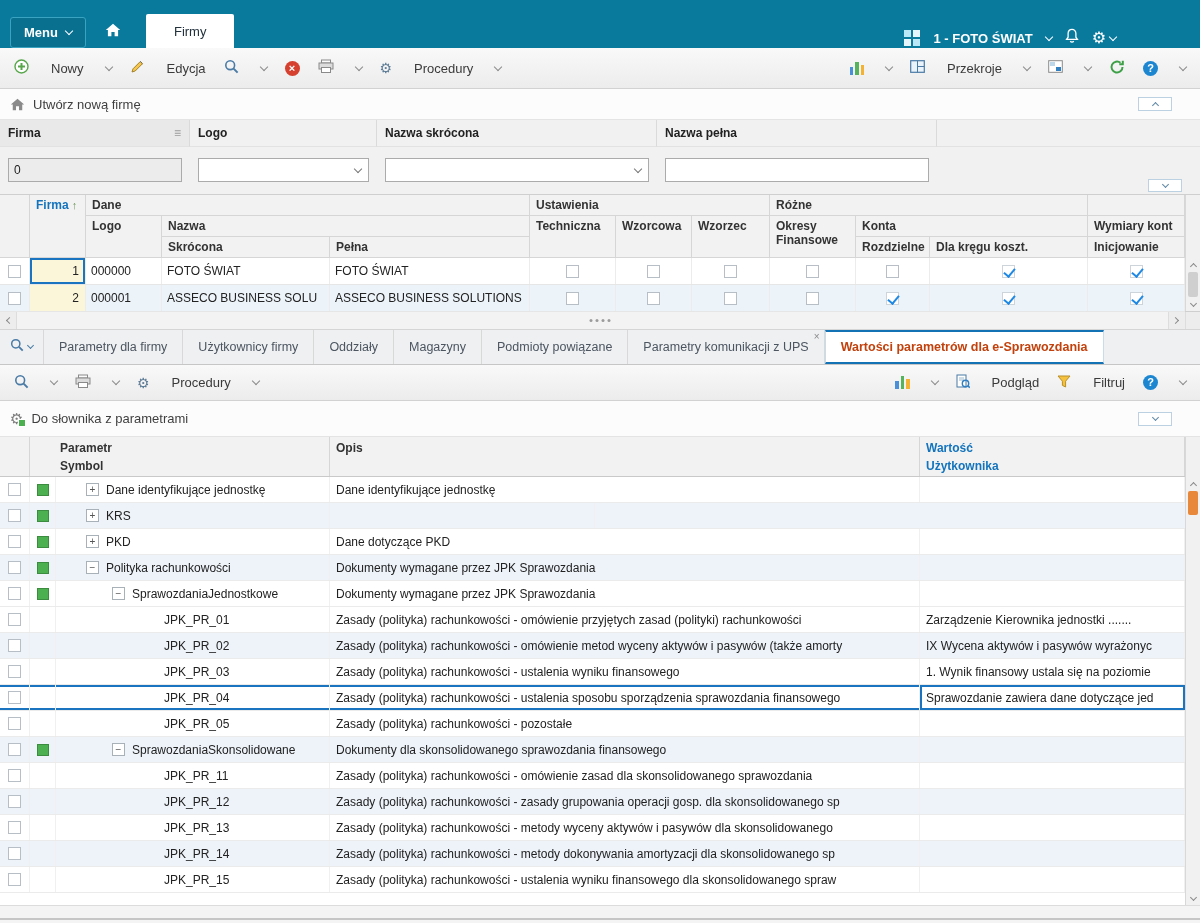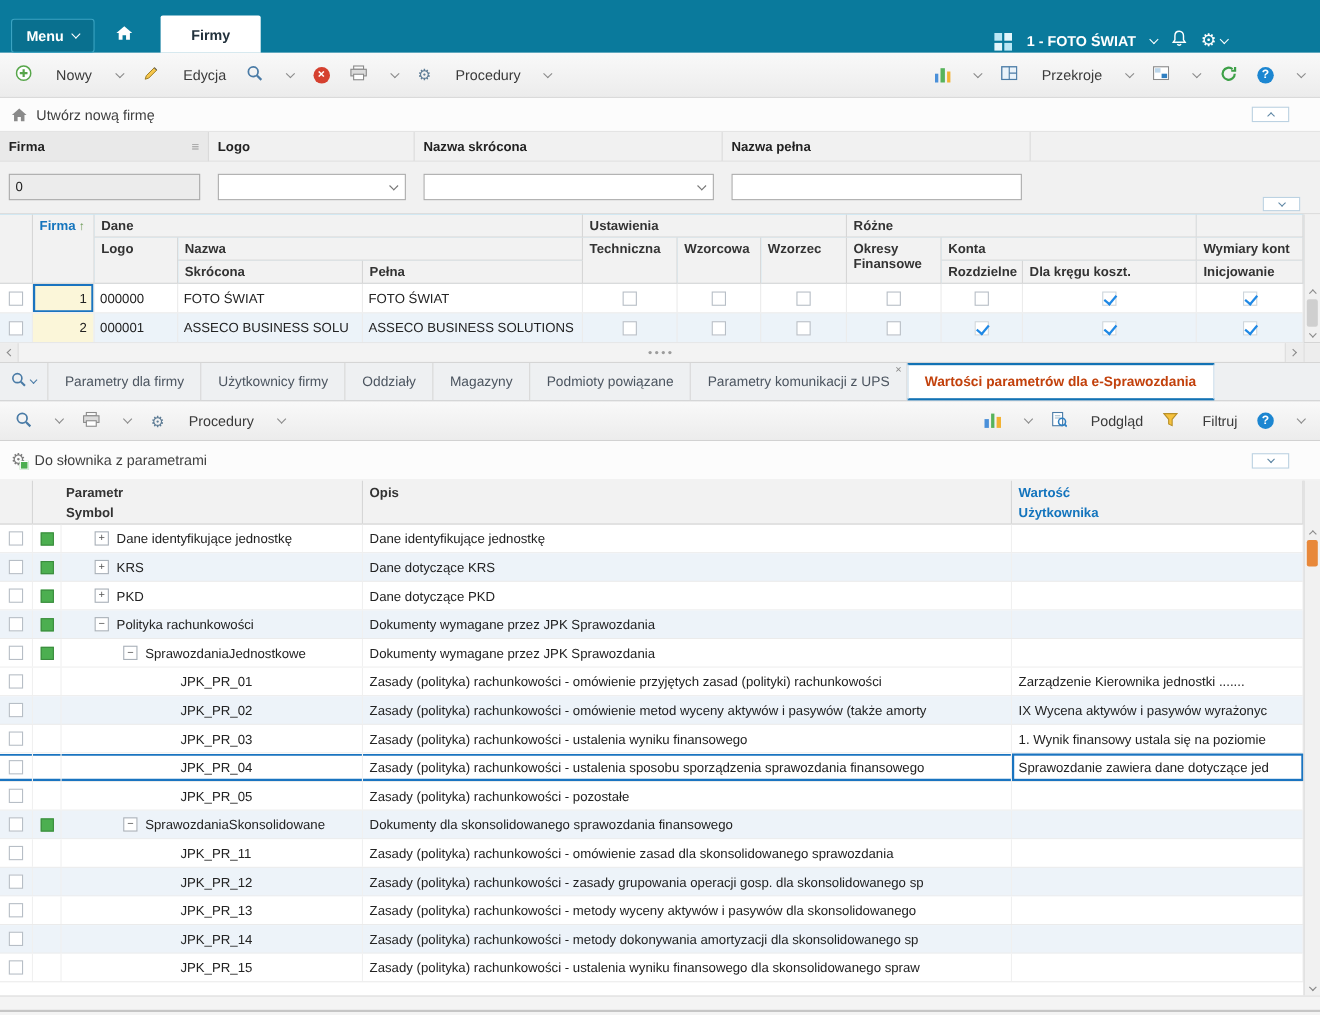--- a/index.html
+++ b/index.html
@@ -7,21 +7,21 @@
   body { width:1200px; font-family:"Liberation Sans","DejaVu Sans",sans-serif; color:#222; }
   .page { width:1200px; height:923px; position:relative; overflow:hidden; background:#fff; }
 
   
   .topbar { height:48px; background:#0a7a9c; display:flex; align-items:flex-end; padding-left:10px; }
   .menu-btn { height:31px; background:#09708f; border:1px solid #3ba3c2; border-radius:3px; color:#fff;
               font-weight:bold; font-size:13px; display:flex; align-items:center; padding:0 13px; gap:8px; }
   .home-btn { width:38px; height:32px; display:flex; align-items:center; justify-content:center; margin-left:8px;
               color:#fff; border-radius:2px; }
   .tab-active-top { align-self:flex-end; height:34px; background:#fff; padding:0 28px; display:flex; align-items:center;
-              font-weight:bold; font-size:13px; color:#22313c; margin-left:14px; border-radius:2px 2px 0 0; }
+              font-weight:normal; font-size:13px; color:#22313c; margin-left:14px; border-radius:2px 2px 0 0; }
   .tb-right { margin-left:auto; margin-right:84px; display:flex; align-items:center; gap:13px; color:#fff; }
   .apps-icon { display:grid; grid-template-columns:7px 7px; grid-gap:2px; }
   .apps-icon i { width:7px; height:7px; background:#b9e7f5; display:block; }
   .apps-icon i:nth-child(2), .apps-icon i:nth-child(3) { background:#e4f6fb; }
   .company { font-size:13px; font-weight:bold; }
   .gear-top { font-size:16px; line-height:1; }
 
   .chv { display:inline-block; width:6px; height:6px; border-right:1.6px solid currentColor;
          border-bottom:1.6px solid currentColor; transform:rotate(45deg); margin-top:-3px; }
   .chv.up { transform:rotate(-135deg); margin-top:3px; }
@@ -594,21 +594,20 @@
       <div class="pc p-check">
           <span class="cb"></span>
         </div>
       <div class="pc p-ind">
           <span class="gsq"></span>
         </div>
       <div class="pc p-sym lvl1">
           <span class="exp">+</span>
           <span>KRS</span>
         </div>
-      <div class="pc p-opis">Dane dotyczące KRS</div>
       <div class="pc p-wart"></div>
     </div>
     <div class="prow">
       <div class="pc p-check">
           <span class="cb"></span>
         </div>
       <div class="pc p-ind">
           <span class="gsq"></span>
         </div>
       <div class="pc p-sym lvl1">

